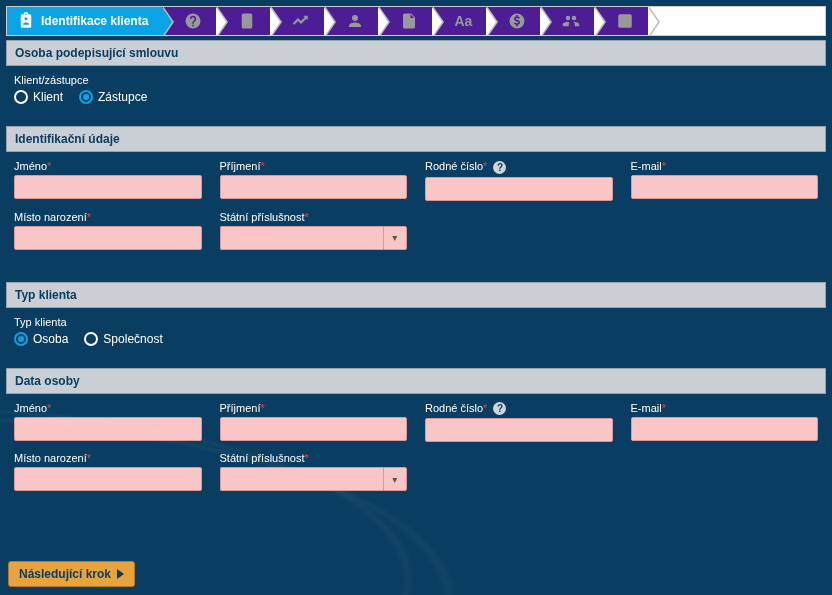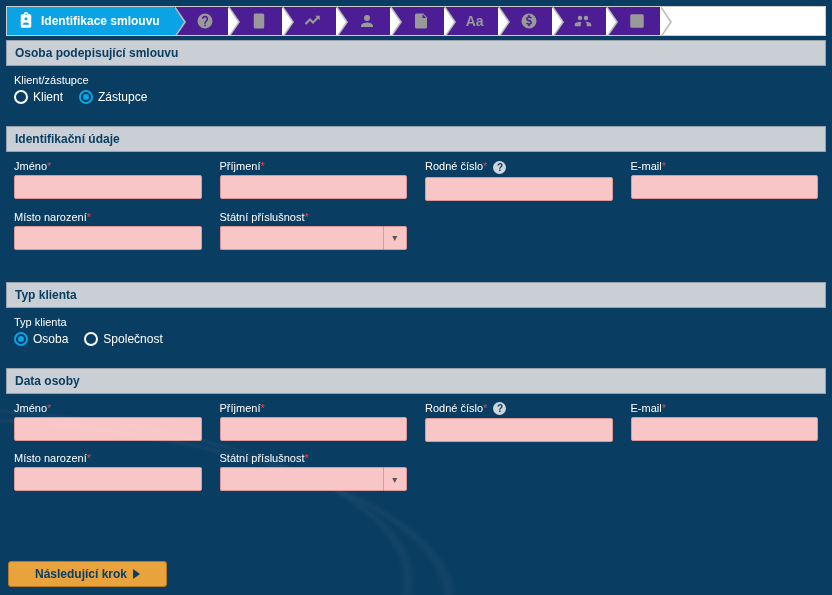--- a/index.html
+++ b/index.html
@@ -161,21 +161,21 @@
   .gap { height: 12px; }
   .next-btn {
     position: absolute;
     bottom: 8px;
     left: 8px;
     background: #e8a33d;
     border: 1px solid #b87820;
     color: #0a3d62;
     font-size: 12px;
     font-weight: bold;
-    padding: 5px 26px;
+    padding: 5px 10px;
     border-radius: 3px;
     display: flex;
     align-items: center;
     gap: 6px;
   }
   .next-btn .tri {
     width: 0; height: 0;
     border-top: 5px solid transparent;
     border-bottom: 5px solid transparent;
     border-left: 7px solid #0a3d62;
@@ -194,21 +194,21 @@
 </head>
 <body>
 
 <div class="container">
 
   <div class="stepper">
     <div class="step active">
       <svg viewBox="0 0 24 24">
           <path d="M17 3h-2a3 3 0 0 0-6 0H7a2 2 0 0 0-2 2v14a2 2 0 0 0 2 2h10a2 2 0 0 0 2-2V5a2 2 0 0 0-2-2zm-5-1a1 1 0 1 1-1 1 1 1 0 0 1 1-1zm0 5a2 2 0 1 1-2 2 2 2 0 0 1 2-2zm4 10H8v-1c0-1.3 2.7-2 4-2s4 .7 4 2z"></path>
         </svg>
-      <span>Identifikace smlouvu</span>
+      <span>Identifikace klienta</span>
     </div>
     <div class="step">
       <svg viewBox="0 0 24 24">
           <path d="M12 2a10 10 0 1 0 10 10A10 10 0 0 0 12 2zm1 17h-2v-2h2zm2-7l-1 1c-.8.8-1 1.3-1 2.5h-2v-.5c0-1.1.5-2 1.3-2.8l1.2-1.2A1.7 1.7 0 0 0 14 9a2 2 0 0 0-4 0H8a4 4 0 0 1 8 0 3 3 0 0 1-1 3z"></path>
         </svg>
     </div>
     <div class="step">
       <svg viewBox="0 0 24 24">
           <path d="M7 2h10a2 2 0 0 1 2 2v16a2 2 0 0 1-2 2H7a2 2 0 0 1-2-2V4a2 2 0 0 1 2-2zm1 4h8v2H8zm0 4h8v2H8zm0 4h5v2H8z"></path>
         </svg>

